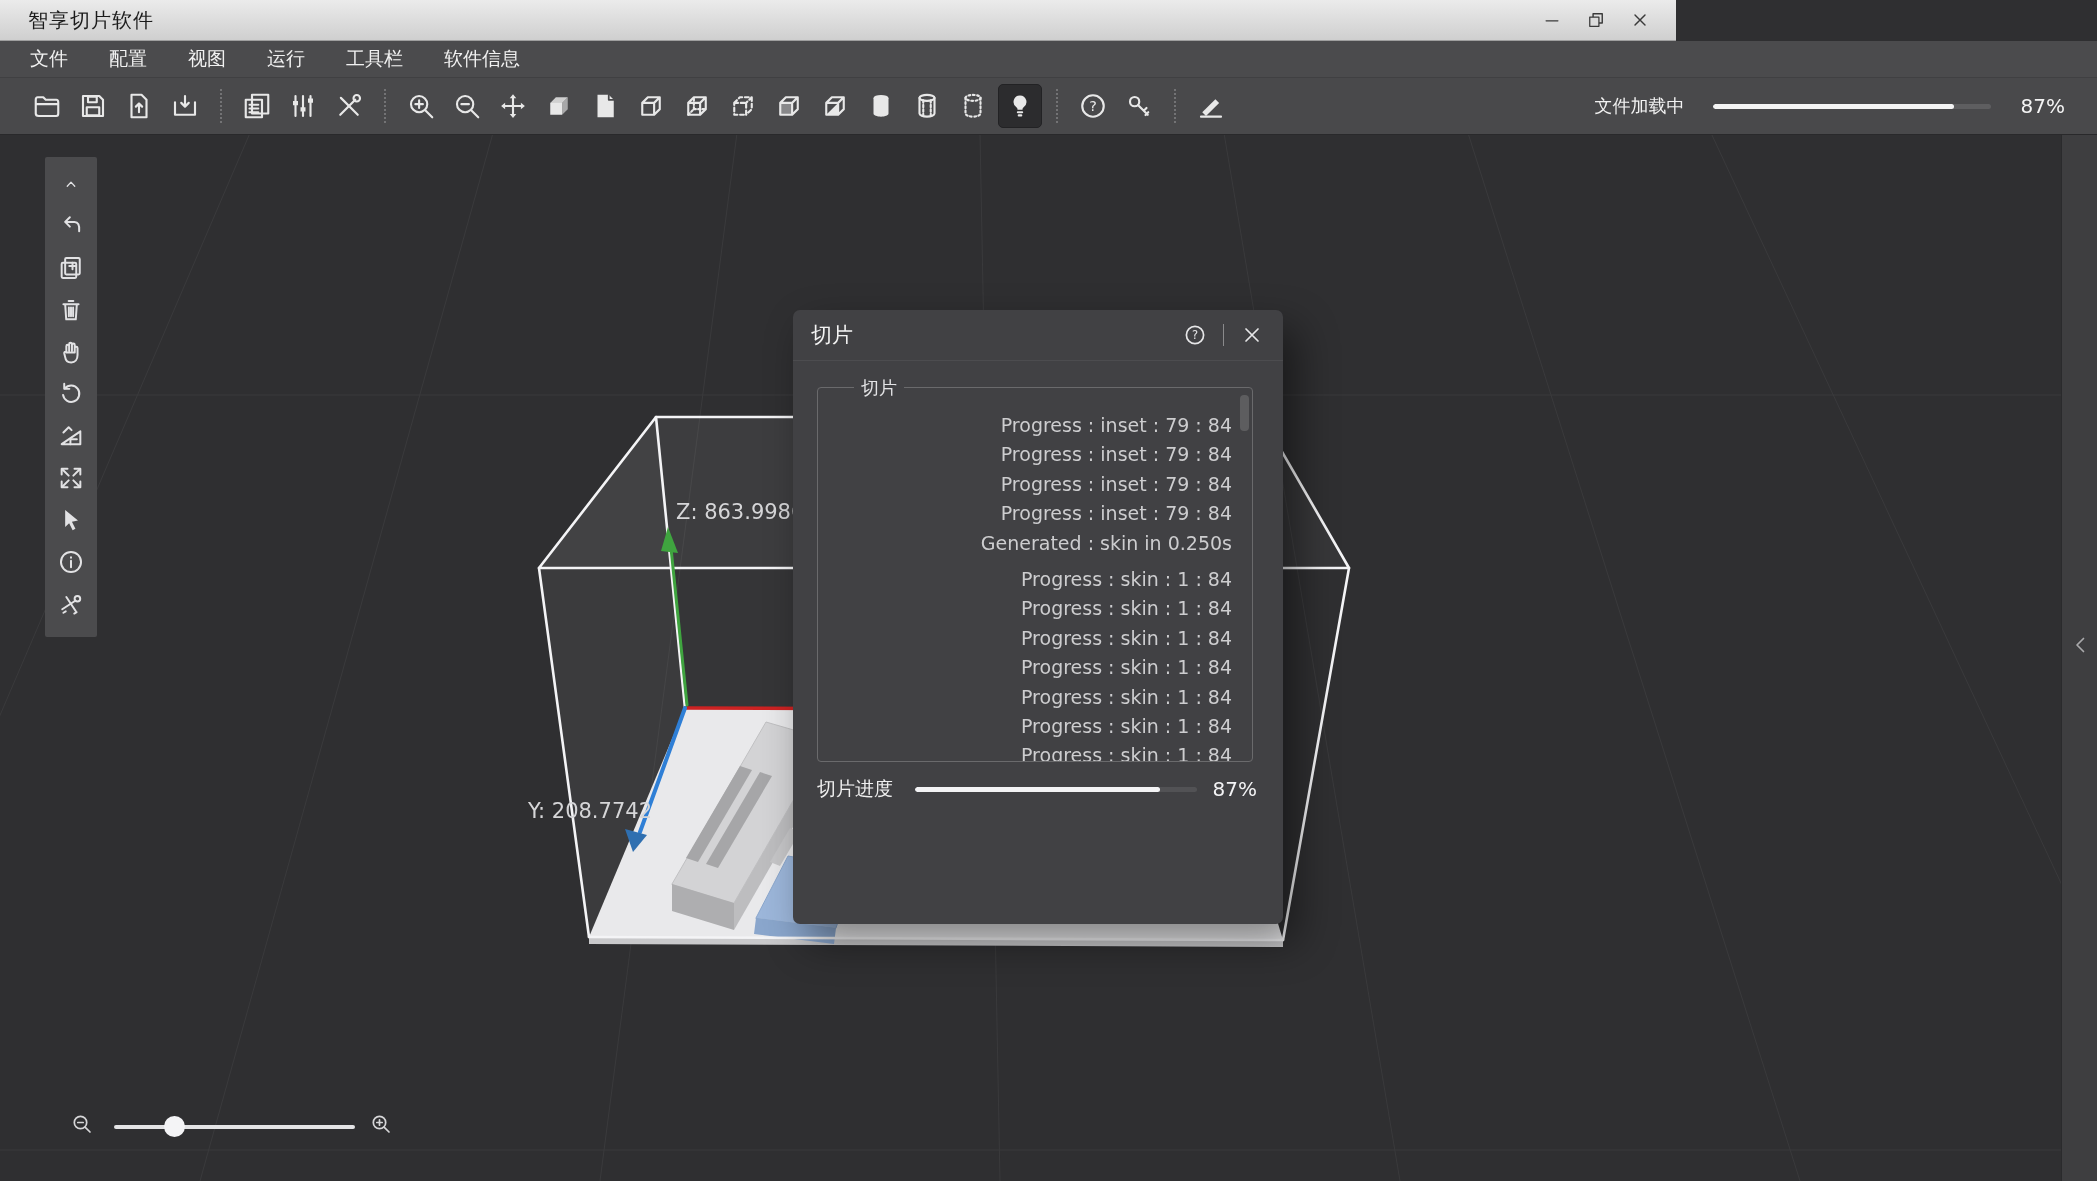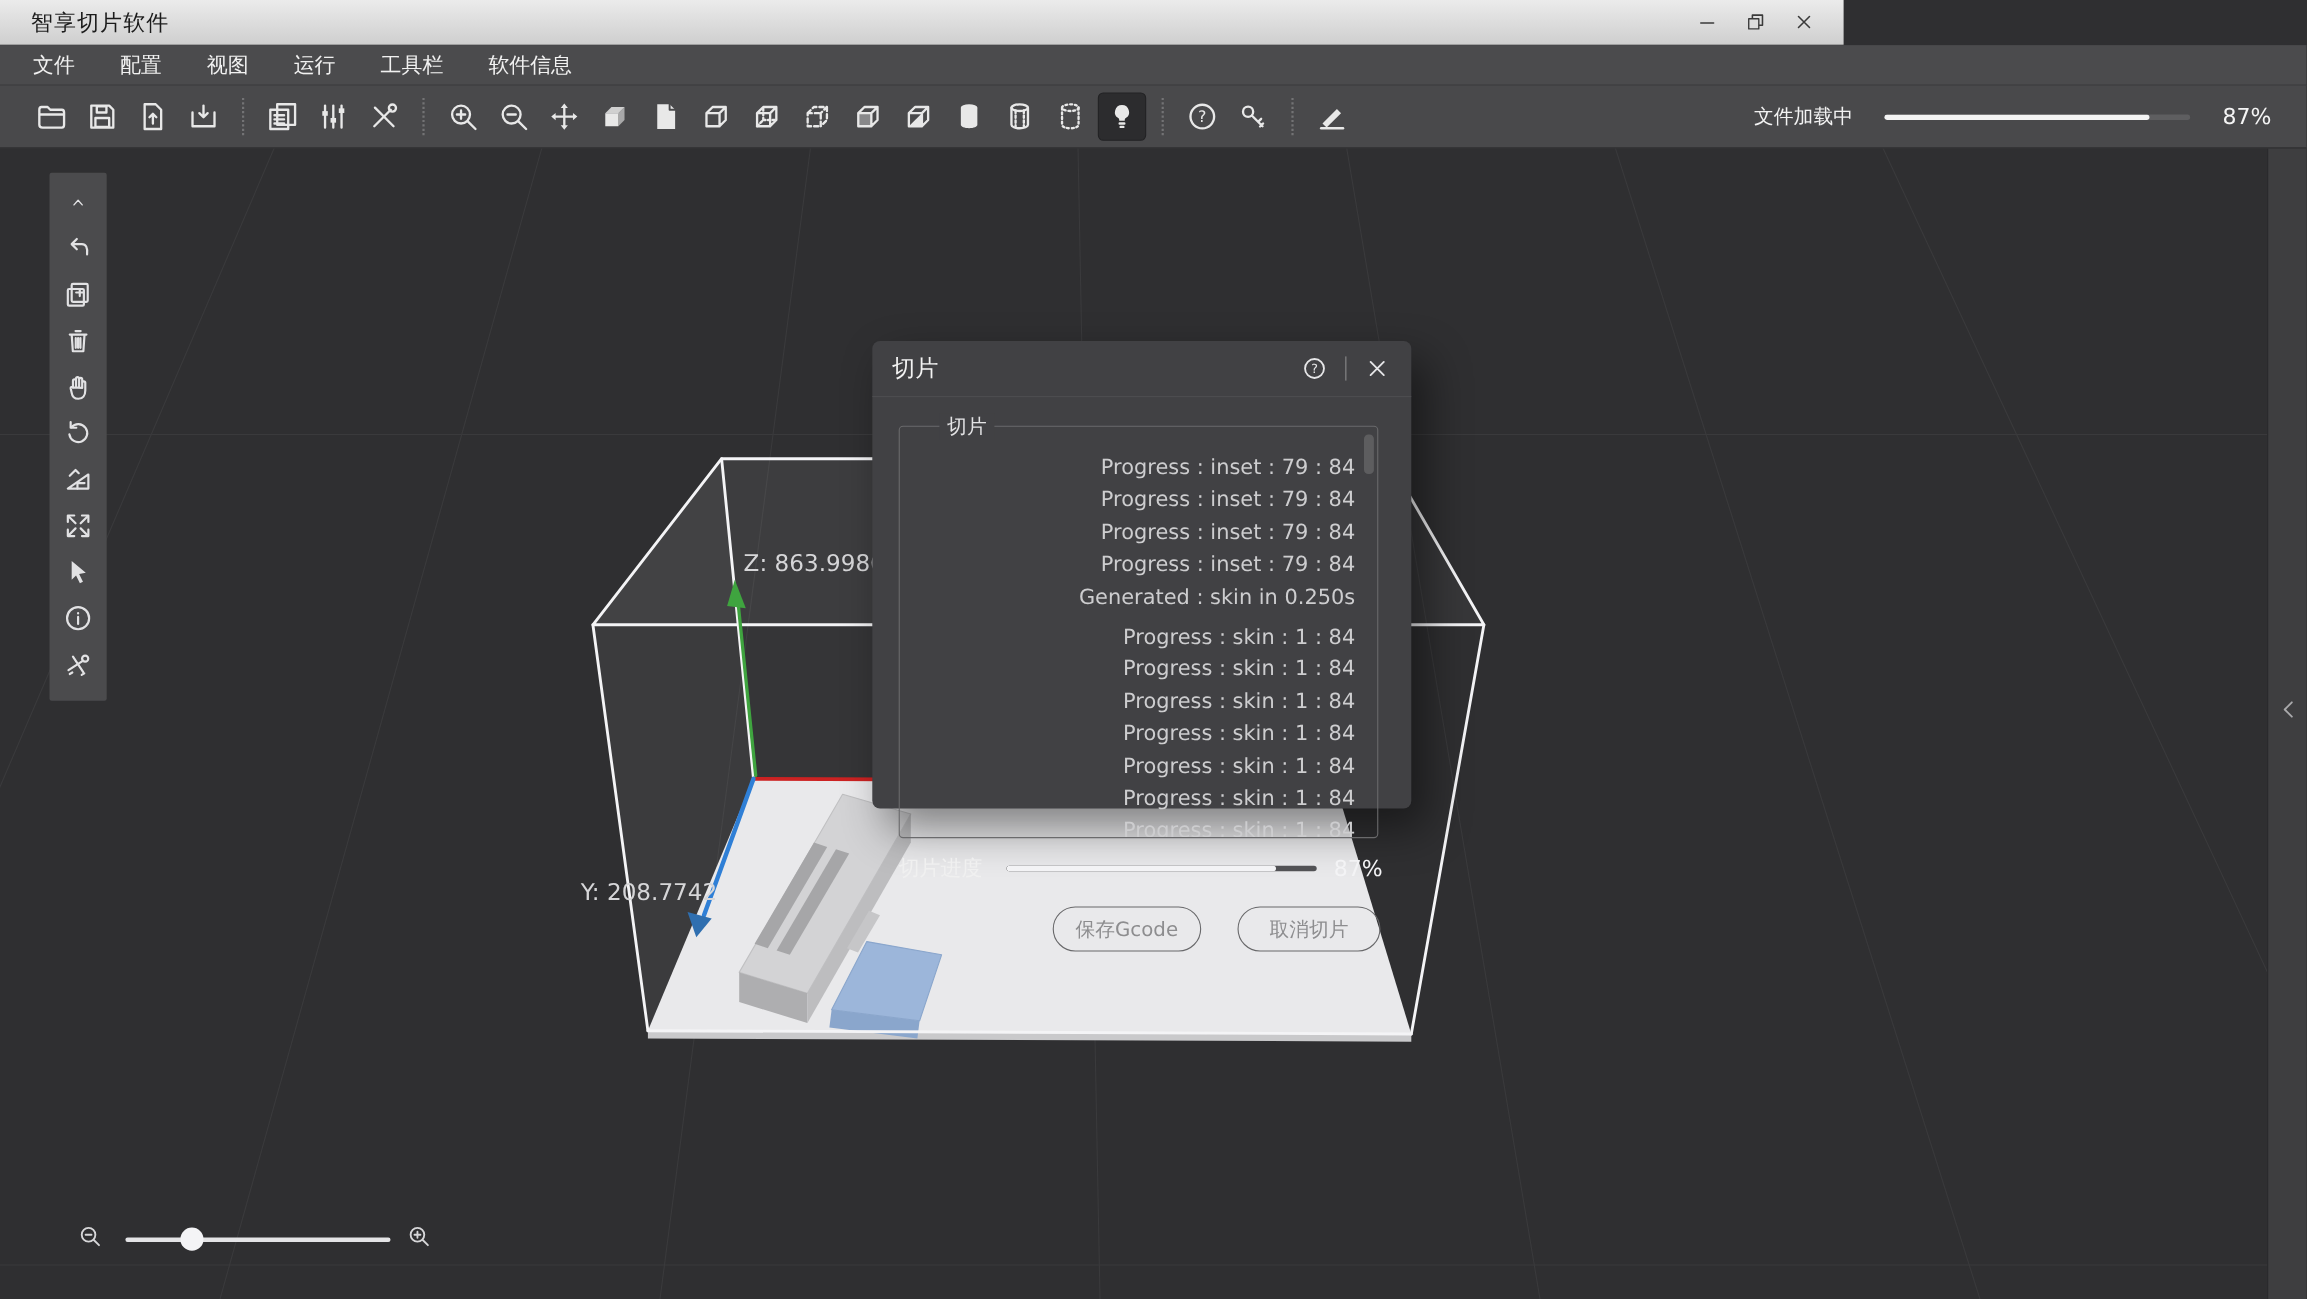--- a/index.html
+++ b/index.html
@@ -73,21 +73,21 @@
   .sb-btn.small svg{width:24px;height:18px;}
 
   
   .zoomctl{position:absolute;left:70px;top:1112px;display:flex;align-items:center;color:#d6d6d8;}
   .zoomctl .mag{width:30px;height:30px;}
   .zoom-track{position:relative;width:241px;height:4px;background:#e4e4e6;border-radius:2px;margin:0 14px;}
   .zoom-handle{position:absolute;top:-9px;width:21px;height:21px;border-radius:50%;background:#f4f4f6;}
 
   
   .dialog{
-    position:absolute;left:793px;top:310px;width:490px;height:425px;
+    position:absolute;left:793px;top:310px;width:490px;height:614px;
     background:#414144;border-radius:7px;color:#eee;
     box-shadow:14px 18px 40px rgba(0,0,0,.45);
   }
   .dlg-header{height:50px;display:flex;align-items:center;padding:0 18px;border-bottom:1px solid #4c4c4f;}
   .dlg-title{font-size:21px;color:#f3f3f3;}
   .dlg-hbtns{margin-left:auto;display:flex;align-items:center;gap:15px;}
   .dlg-hbtns .hbtn{width:26px;height:26px;display:flex;align-items:center;justify-content:center;color:#e6e6e8;}
   .dlg-hbtns .hbtn svg{width:24px;height:24px;}
   .dlg-vsep{width:1px;height:22px;background:#8a8a8c;}
 
@@ -521,17 +521,13 @@
   </div>
 
   <div class="slice-progress-row">
     <div class="sp-label">切片进度</div>
     <div class="sp-track">
       <div class="sp-fill" style="width: 87%;"></div>
     </div>
     <div class="sp-pct">87%</div>
   </div>
 
-  <div class="dlg-buttons">
-    <button class="pill-btn">保存Gcode</button>
-    <button class="pill-btn">取消切片</button>
-  </div>
 </div>
 
 </body></html>

